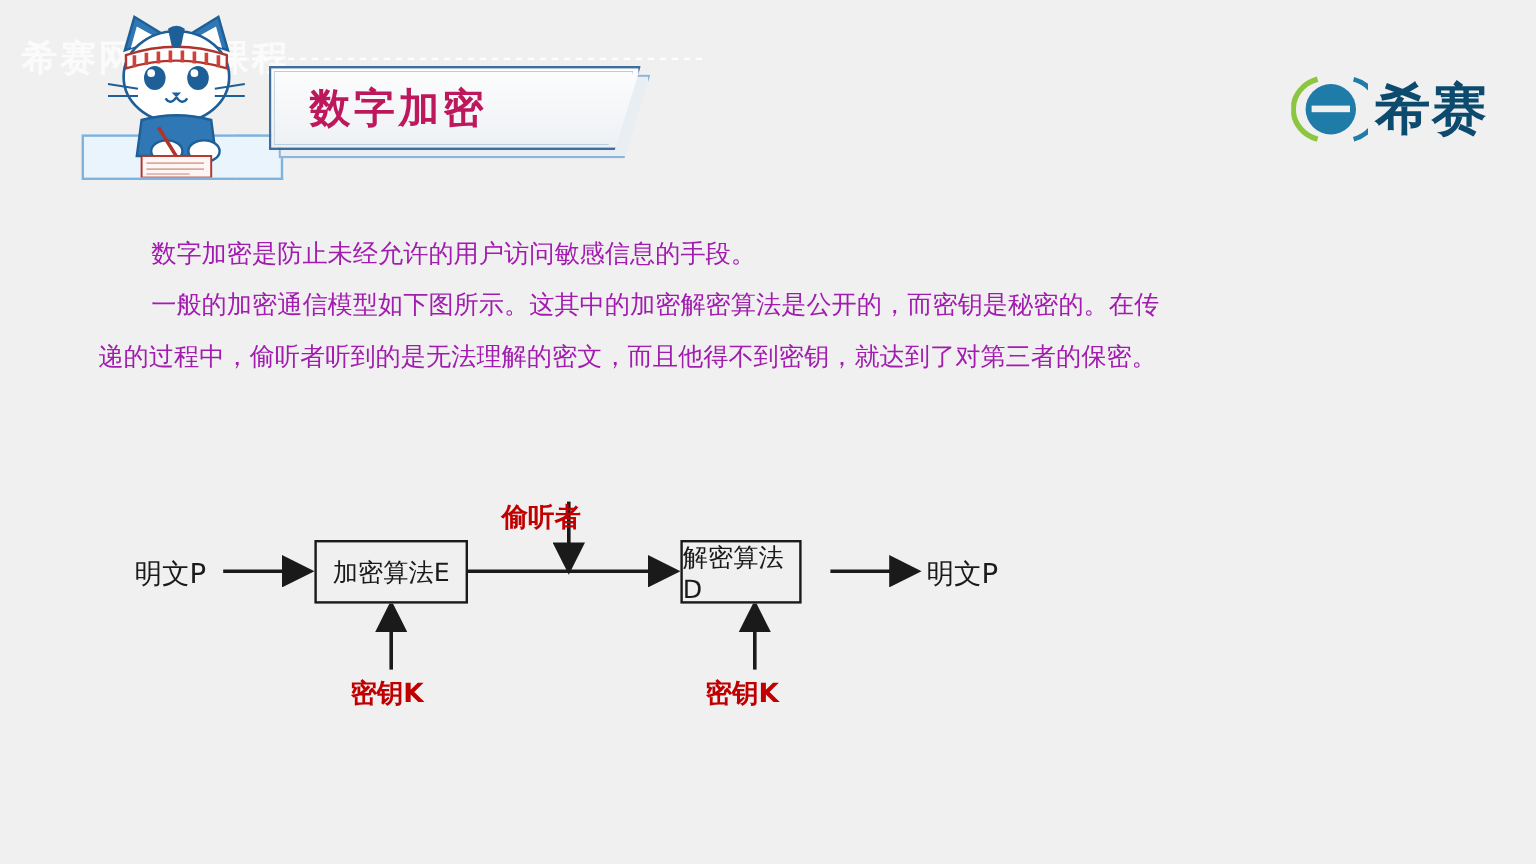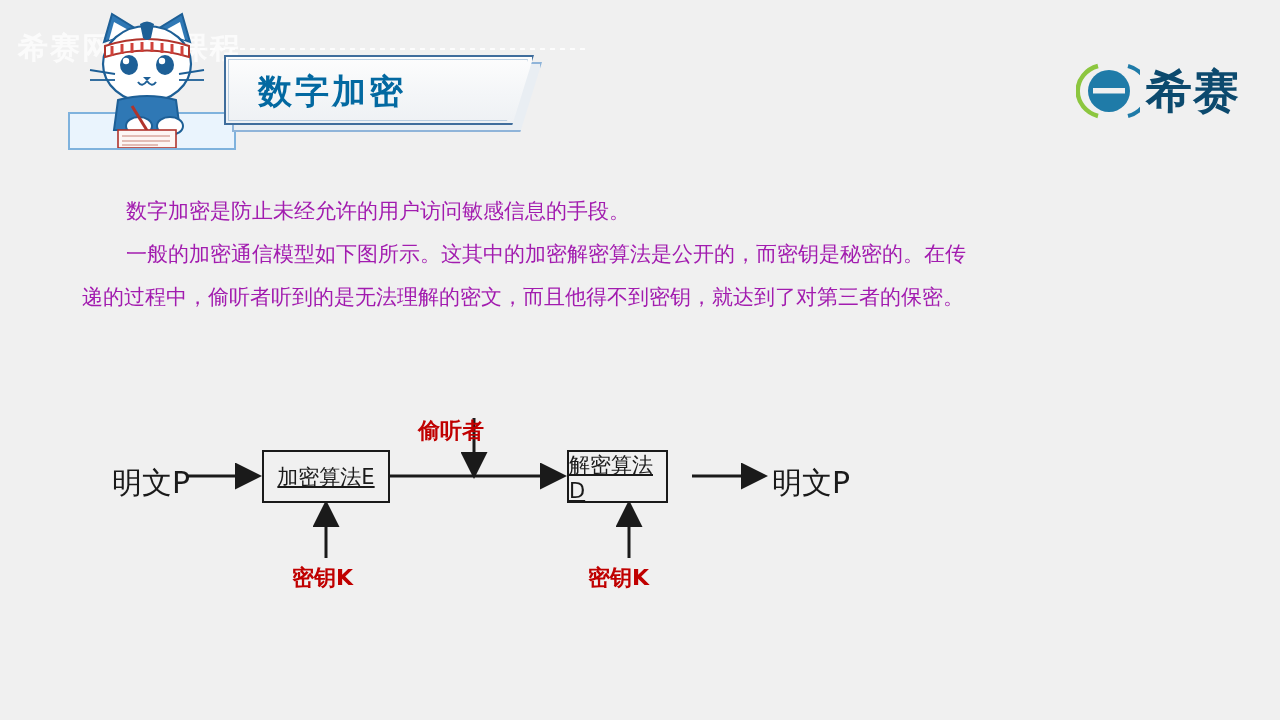--- a/index.html
+++ b/index.html
@@ -43,21 +43,21 @@
   .banner-inner {
     position:absolute; left:228px; top:59px;
     width:300px; height:62px;
     border:1px solid #b9cde0;
     clip-path:polygon(0 0, 100% 0, 93% 100%, 0% 100%);
   }
   #banner-title {
     position:absolute; left:258px; top:68px;
     width:250px; height:46px;
     line-height:46px;
-    font-size:34px; font-weight:bold; color:#0369a1;
+    font-size:34px; font-weight:bold; color:#be185d;
     letter-spacing:3px;
     font-family:"DejaVu Sans",sans-serif;
   }
   
   #banner-tail {
     position:absolute; left:68px; top:112px;
     width:150px; height:38px;
     background:#eaf4fd;
     border:2px solid #7fb2dd;
   }
@@ -90,27 +90,26 @@
   
   #diagram { position:absolute; left:0; top:370px; width:1280px; height:250px; }
 
   .algo-box {
     position:absolute;
     border:2px solid #1a1a1a;
     background:#f0f0f0;
     display:flex; align-items:center; justify-content:center;
     font-size:21px; color:#1a1a1a;
     font-family:"DejaVu Sans",sans-serif;
-    text-decoration:underline;
   }
   #box-encrypt { left:262px; top:80px;  width:128px; height:53px; }
   #box-decrypt { left:567px; top:80px;  width:101px; height:53px; }
 
   .plain-label {
-    position:absolute; font-size:30px; color:#1a1a1a;
+    position:absolute; font-size:23px; color:#1a1a1a;
     font-family:"DejaVu Sans",sans-serif;
   }
   #label-plain-left  { left:112px; top:93px; }
   #label-plain-right { left:772px; top:93px; }
 
   .red-label {
     position:absolute; font-size:22px; font-weight:bold; color:#c00000;
     font-family:"DejaVu Sans",sans-serif; white-space:nowrap;
   }
   #label-eaves  { left:418px; top:388px;margin-top:28px; }

